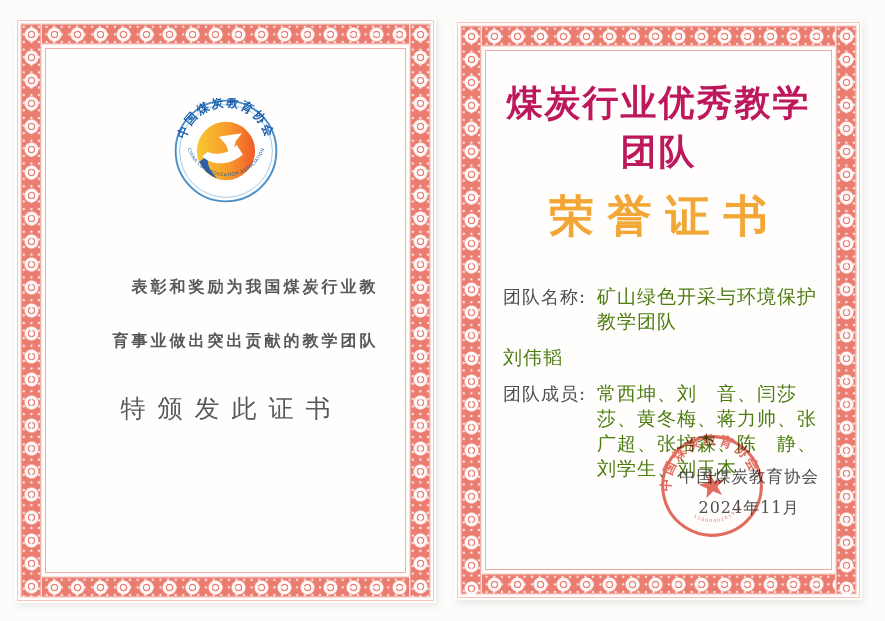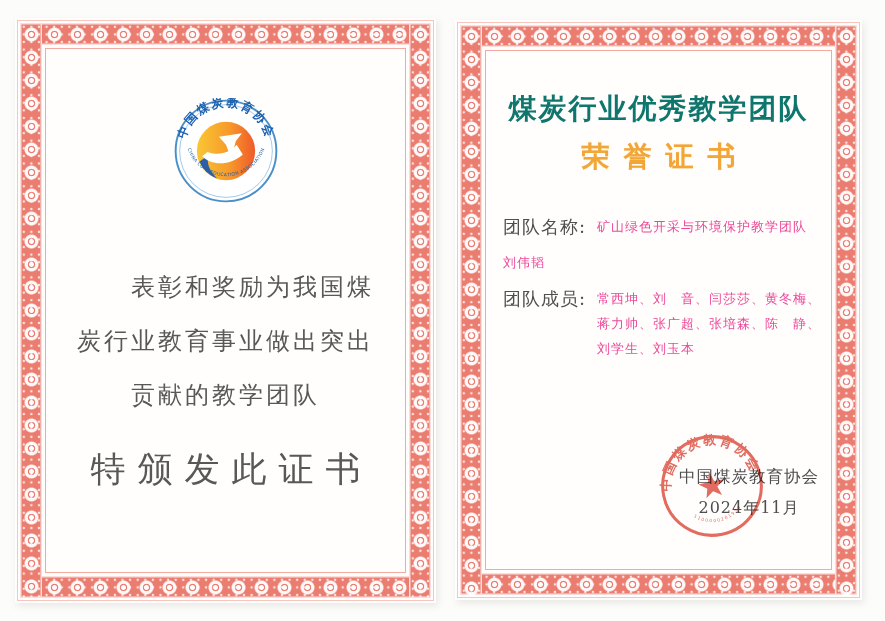--- a/index.html
+++ b/index.html
@@ -35,46 +35,46 @@
   .band.l { top:5px; bottom:5px; left:5px;   width:22px; }
   .band.r { top:5px; bottom:5px; right:5px;  width:22px; }
   .inner-line { position:absolute; inset:30px; border:1px solid #f2aba3; pointer-events:none; }
 
   .content { position:absolute; inset:34px; }
 
   
   .logo-wrap { width:106px; height:106px; margin:46px auto 0; }
   .dedication {
     margin:56px auto 0; width:306px;
-    font-size:24px; line-height:54px; letter-spacing:3px;
-    text-indent:54px; color:#585858; text-align:center;
+    font-size:16px; line-height:54px; letter-spacing:3px;
+    text-indent:54px; color:#585858; text-align:right;font-weight:bold;
   }
   .closing {
     margin-top:24px; text-align:center;
-    font-size:35px; letter-spacing:12px; text-indent:12px; color:#585858;
+    font-size:25px; letter-spacing:12px; text-indent:12px; color:#585858;
   }
 
   
   .cat-title {
-    margin-top:36px; text-align:center;
-    font-size:28px; font-weight:600; letter-spacing:2px; color:#0f766e;
+    margin-top:25px; text-align:center;
+    font-size:36px; font-weight:600; letter-spacing:2px; color:#be185d;
   }
   .cert-title {
     margin-top:10px; text-align:center;
-    font-size:28px; font-weight:bold; letter-spacing:14px; text-indent:14px;
+    font-size:44px; font-weight:bold; letter-spacing:14px; text-indent:14px;
     color:#f2a636; text-shadow:0 0 1px rgba(242,166,54,.45);
   }
   .fields { margin:38px 0 0 14px; }
   .field { display:flex; margin-bottom:11px; }
   .lbl {
     flex:0 0 94px; white-space:pre;
     font-size:18px; letter-spacing:1px; color:#4f4f4f; line-height:25px;
   }
   .val {
-    font-size:13px; letter-spacing:1px; color:#ec4899;
+    font-size:19px; letter-spacing:1px; color:#4d7c0f;
     line-height:25px; max-width:250px;
   }
   .sign {
     position:absolute; left:138px; top:412px; width:244px;
     text-align:center; color:#4e4e4e; z-index:1;
   }
   .sign .issuer { font-size:16.5px; letter-spacing:1px; }
   .sign .date   { font-size:16px; margin-top:10px; letter-spacing:1px; }
   .seal {
     position:absolute; left:169px; top:378px; width:108px; height:108px;

